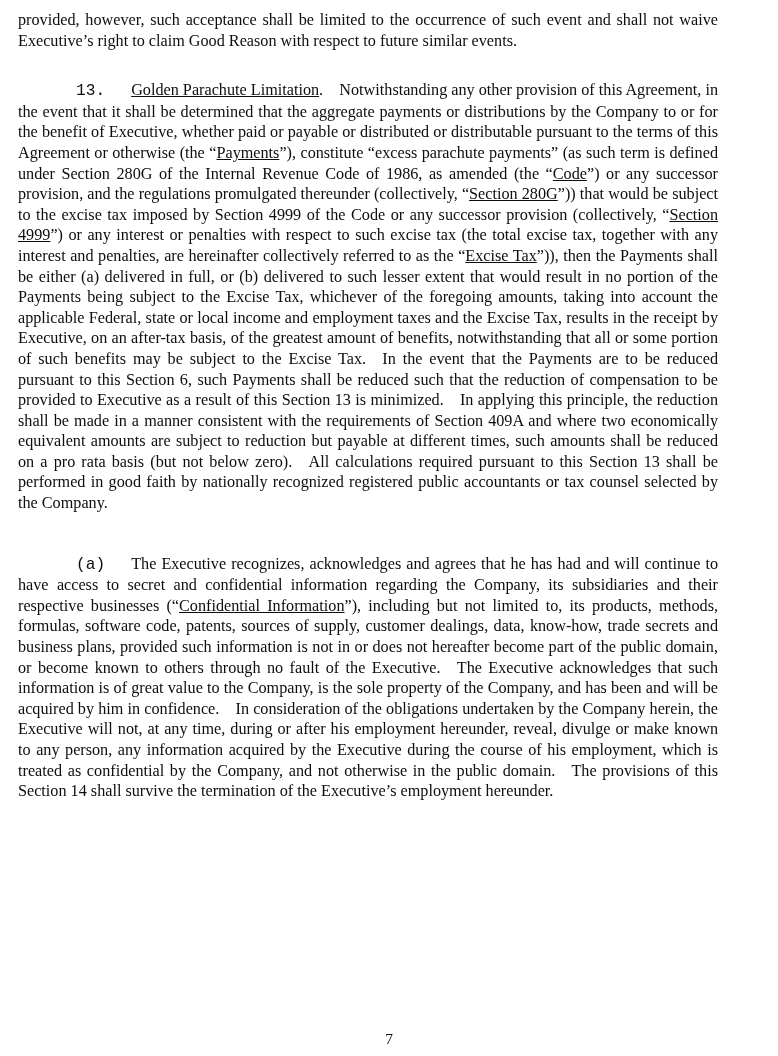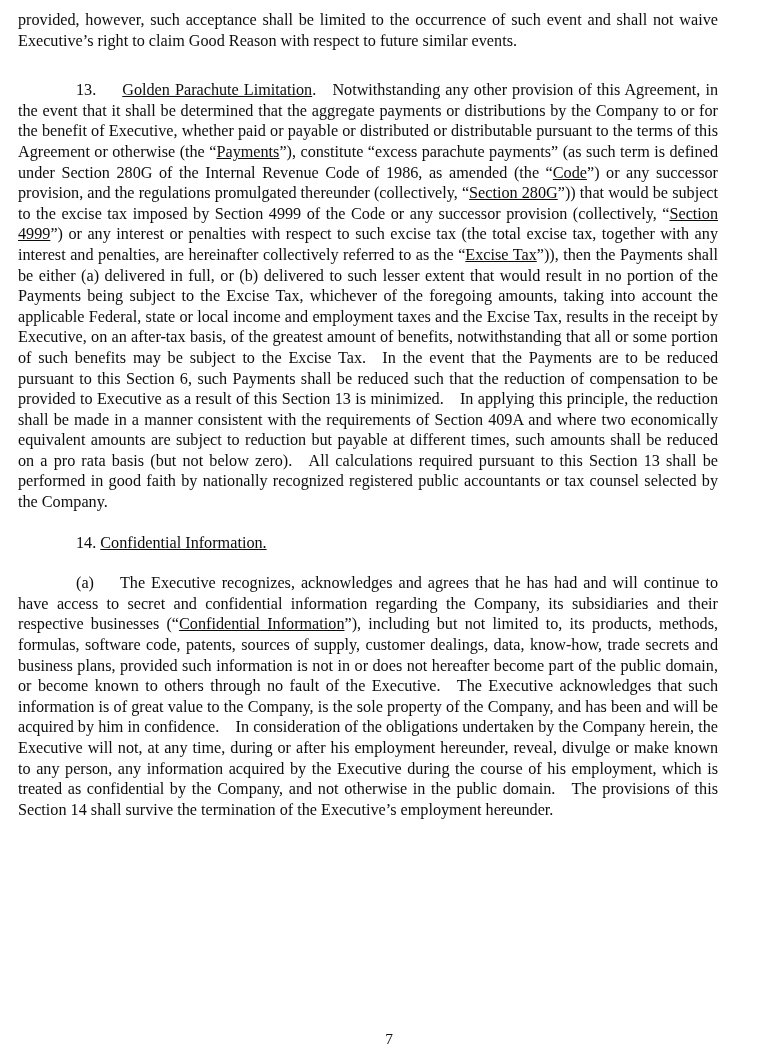--- a/index.html
+++ b/index.html
@@ -43,20 +43,21 @@
   }
   .indent-sm {
     display: inline-block;
     width: 58px;
   }
   u, .u {
     text-decoration: underline;
   }
   .num-label {
     white-space: nowrap;
+    font-family: Liberation Mono, monospace;
   }
   .tab-after-num {
     display: inline-block;
     width: 26px;
   }
   .pagenum {
     position: absolute;
     bottom: 8px;
     left: 0;
     width: 778px;
@@ -73,21 +74,20 @@
   <div class="body-text">
 
     <p class="para"><span>provided, however, such acceptance shall be limited to the occurrence of such event and shall not waive Executive’s right to claim Good Reason with respect to future similar events.</span></p>
 
     <div class="gap-lg"></div>
 
     <p class="para"><span class="indent"></span><span class="num-label">13.</span><span class="tab-after-num"></span><u>Golden Parachute Limitation</u><span>. Notwithstanding any other provision of this Agreement, in the event that it shall be determined that the aggregate payments or distributions by the Company to or for the benefit of Executive, whether paid or payable or distributed or distributable pursuant to the terms of this Agreement or otherwise (the “</span><u>Payments</u><span>”), constitute “excess parachute payments” (as such term is defined under Section 280G of the Internal Revenue Code of 1986, as amended (the “</span><u>Code</u><span>”) or any successor provision, and the regulations promulgated thereunder (collectively, “</span><u>Section 280G</u><span>”)) that would be subject to the excise tax imposed by Section 4999 of the Code or any successor provision (collectively, “</span><u>Section 4999</u><span>”) or any interest or penalties with respect to such excise tax (the total excise tax, together with any interest and penalties, are hereinafter collectively referred to as the “</span><u>Excise Tax</u><span>”)), then the Payments shall be either (a) delivered in full, or (b) delivered to such lesser extent that would result in no portion of the Payments being subject to the Excise Tax, whichever of the foregoing amounts, taking into account the applicable Federal, state or local income and employment taxes and the Excise Tax, results in the receipt by Executive, on an after-tax basis, of the greatest amount of benefits, notwithstanding that all or some portion of such benefits may be subject to the Excise Tax. In the event that the Payments are to be reduced pursuant to this Section 6, such Payments shall be reduced such that the reduction of compensation to be provided to Executive as a result of this Section 13 is minimized. In applying this principle, the reduction shall be made in a manner consistent with the requirements of Section 409A and where two economically equivalent amounts are subject to reduction but payable at different times, such amounts shall be reduced on a pro rata basis (but not below zero). All calculations required pursuant to this Section 13 shall be performed in good faith by nationally recognized registered public accountants or tax counsel selected by the Company.</span></p>
 
     <div class="gap-md"></div>
 
-    <p class="para"><span class="indent"></span><span class="num-label">14.</span>&nbsp;<u>Confidential Information.</u></p>
 
     <div class="gap-md"></div>
 
     <p class="para"><span class="indent-sm"></span><span class="num-label">(a)</span><span class="tab-after-num"></span><span>The Executive recognizes, acknowledges and agrees that he has had and will continue to have access to secret and confidential information regarding the Company, its subsidiaries and their respective businesses (“</span><u>Confidential Information</u><span>”), including but not limited to, its products, methods, formulas, software code, patents, sources of supply, customer dealings, data, know-how, trade secrets and business plans, provided such information is not in or does not hereafter become part of the public domain, or become known to others through no fault of the Executive. The Executive acknowledges that such information is of great value to the Company, is the sole property of the Company, and has been and will be acquired by him in confidence. In consideration of the obligations undertaken by the Company herein, the Executive will not, at any time, during or after his employment hereunder, reveal, divulge or make known to any person, any information acquired by the Executive during the course of his employment, which is treated as confidential by the Company, and not otherwise in the public domain. The provisions of this Section 14 shall survive the termination of the Executive’s employment hereunder.</span></p>
 
     <div class="gap-md"></div>
 
 
   </div>
 

